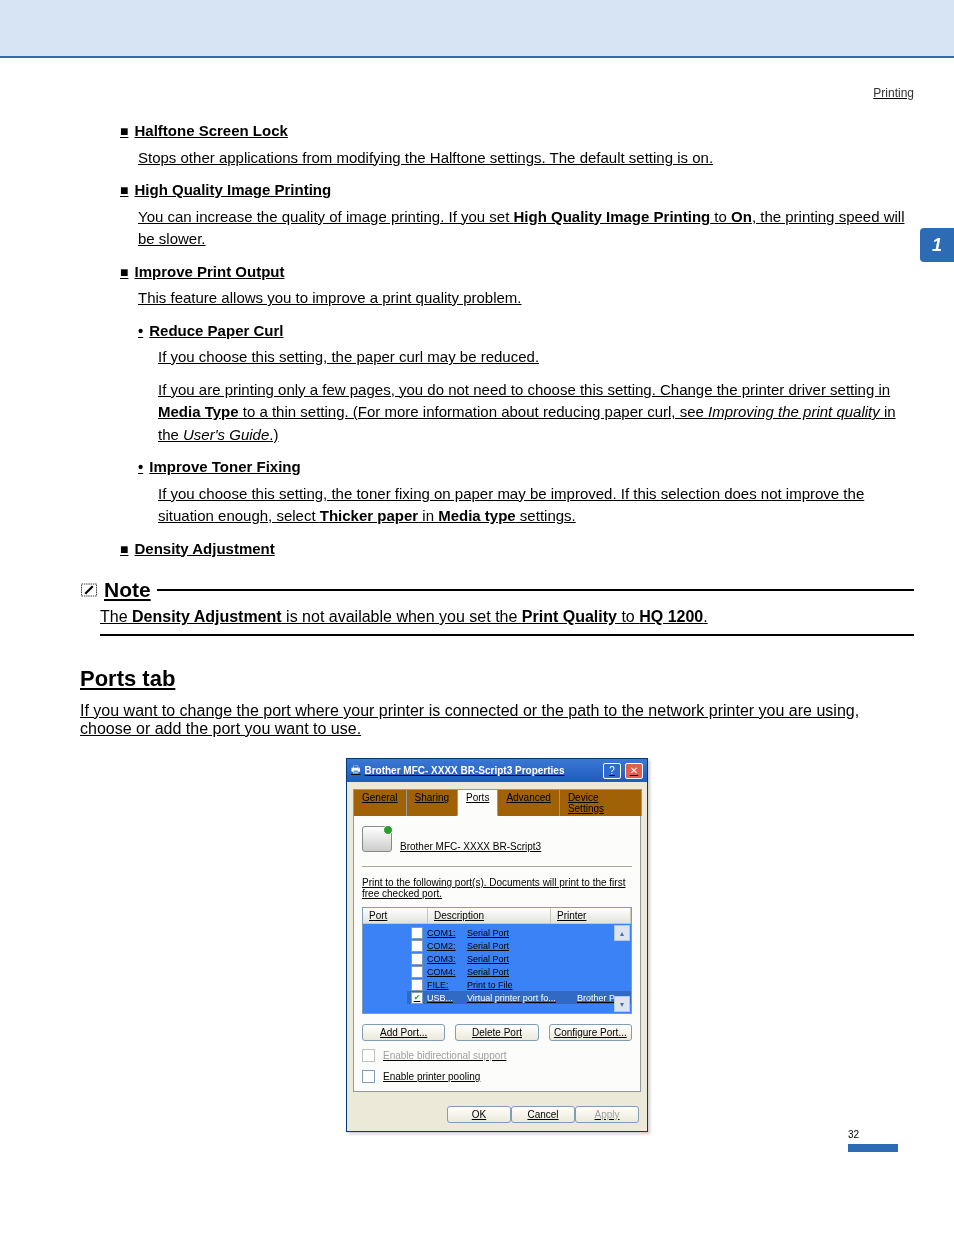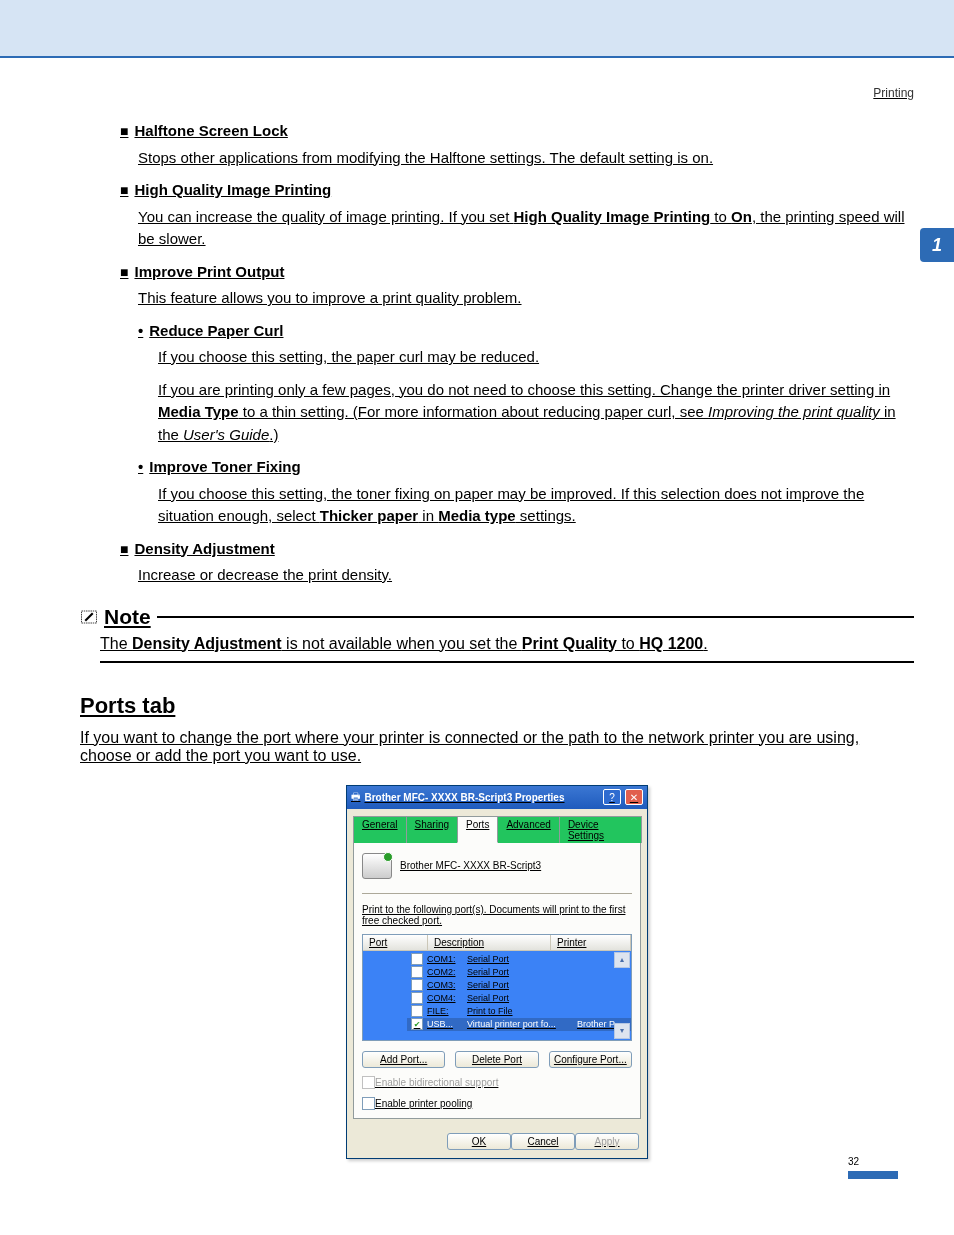--- a/index.html
+++ b/index.html
@@ -126,34 +126,34 @@
   .tb-close { background: #e15f4e; color: #fff; }
   .tabs {
     display: flex;
     padding: 6px 6px 0 6px;
     gap: 0;
   }
   .tab {
     border: 1px solid #919b9c;
     border-bottom: none;
     padding: 2px 8px;
-    background: #22c55e;
+    background: #a16207;
     font-size: 10px;
     margin-right: -1px;
     position: relative;
     top: 1px;
   }
   .tab.active { background: #fcfcfa; z-index: 2; border-bottom: 1px solid #fcfcfa; }
   .tab-panel {
     margin: 0 6px 6px 6px;
     border: 1px solid #919b9c;
     background: #fcfcfa;
     padding: 10px 8px 8px 8px;
   }
-  .printer-row { display:flex; align-items:center; gap:8px; margin-bottom: 14px; }
+  .printer-row { display:flex; align-items:flex-end; gap:8px; margin-bottom: 14px; }
   .printer-icon { width: 28px; height: 24px; background: linear-gradient(#fff,#ccc); border:1px solid #888; border-radius:3px; position:relative; }
   .printer-icon::after { content:""; position:absolute; right:-2px; top:-2px; width:8px; height:8px; background:#2a9d2a; border-radius:50%; border:1px solid #fff; }
   .hr { border-top:1px solid #aca899; margin: 4px 0 10px 0; }
   .ports-table {
     border: 1px solid #7f9db9;
     background: #3b82f6;
     height: 105px;
     overflow: hidden;
     position: relative;
   }
@@ -163,21 +163,21 @@
   .pt-body { font-size:9px; padding:2px 0; }
   .pt-row { display:flex; align-items:center; padding:0 4px; height:13px;margin-left:44px; }
   .pt-row.sel { background:#316ac5; color:#fff; }
   .pt-row .chk { width:10px; height:10px; border:1px solid #7f9db9; margin-right:4px; background:#fff; display:flex; align-items:center; justify-content:center; font-size:8px; color:#2a9d2a; }
   .pt-row .c-port{width:40px} .pt-row .c-desc{width:110px} .pt-row .c-printer{flex:1; white-space:nowrap; overflow:hidden; text-overflow:ellipsis;}
   .scroll-hint-up, .scroll-hint-down { position:absolute; right:1px; width:14px; height:14px; background:#dde4ef; border:1px solid #b5c7e3; display:flex; align-items:center; justify-content:center; font-size:8px; color:#4a6ea9; }
   .scroll-hint-up{top:17px} .scroll-hint-down{bottom:1px}
   .btn-row { display:flex; gap:10px; margin-top:10px; }
   .win-btn { border:1px solid #7f9db9; background:linear-gradient(#fff,#ece9d8); padding:2px 0; font-size:10px; flex:1; text-align:center; border-radius:3px; }
   .win-btn.disabled { color:#a0a0a0; }
-  .chk-line { display:flex; align-items:center; gap:0; margin-top:8px; font-size:10px; }
+  .chk-line { display:flex; align-items:center; gap:8px; margin-top:8px; font-size:10px; }
   .chk-line .sq { width:11px; height:11px; border:1px solid #7f9db9; background:#fff; }
   .chk-line.disabled { color:#a0a0a0; }
   .chk-line.disabled .sq { border-color:#c0c0c0; }
   .dlg-footer { display:flex; justify-content:flex-end; padding:8px; }
   .dlg-footer .win-btn { flex:0 0 62px; }
 
   .page-num {
     position: absolute;
     right: 56px;
     bottom: 20px;
@@ -236,21 +236,20 @@
           <span>•</span>
           <span>Improve Toner Fixing</span>
         </div>
         <div class="sub-body">If you choose this setting, the toner fixing on paper may be improved. If this selection does not improve the situation enough, select <b>Thicker paper</b> in <b>Media type</b> settings.</div>
       </div>
       <div class="item-block">
         <div class="item-head">
           <span class="square">■</span>
           <span>Density Adjustment</span>
         </div>
-        <div class="item-body">Increase or decrease the print density.</div>
       </div>
     </div>
 
   <div class="note-block">
     <div class="note-header">
       <span class="note-icon">
         <svg viewBox="0 0 24 24">
             <rect x="2" y="4" width="20" height="16" fill="none" stroke="#000" stroke-dasharray="2 1"></rect>
             <path d="M6 16 L16 6 L18 8 L8 18 Z" fill="#000"></path>
           </svg>

